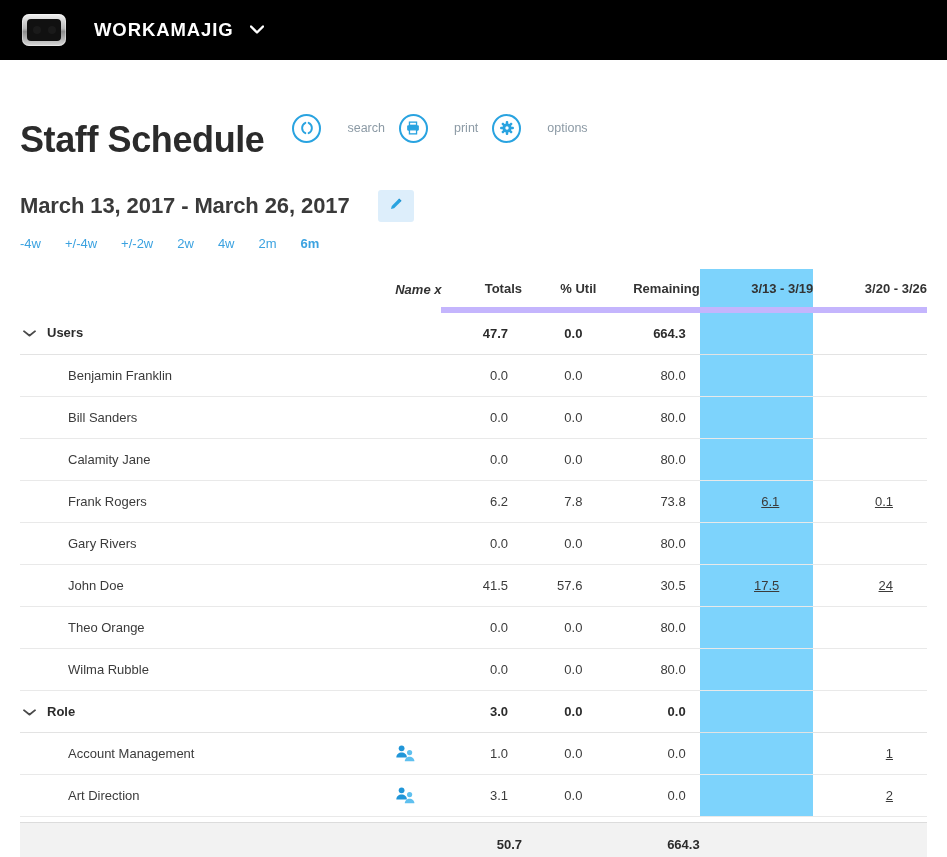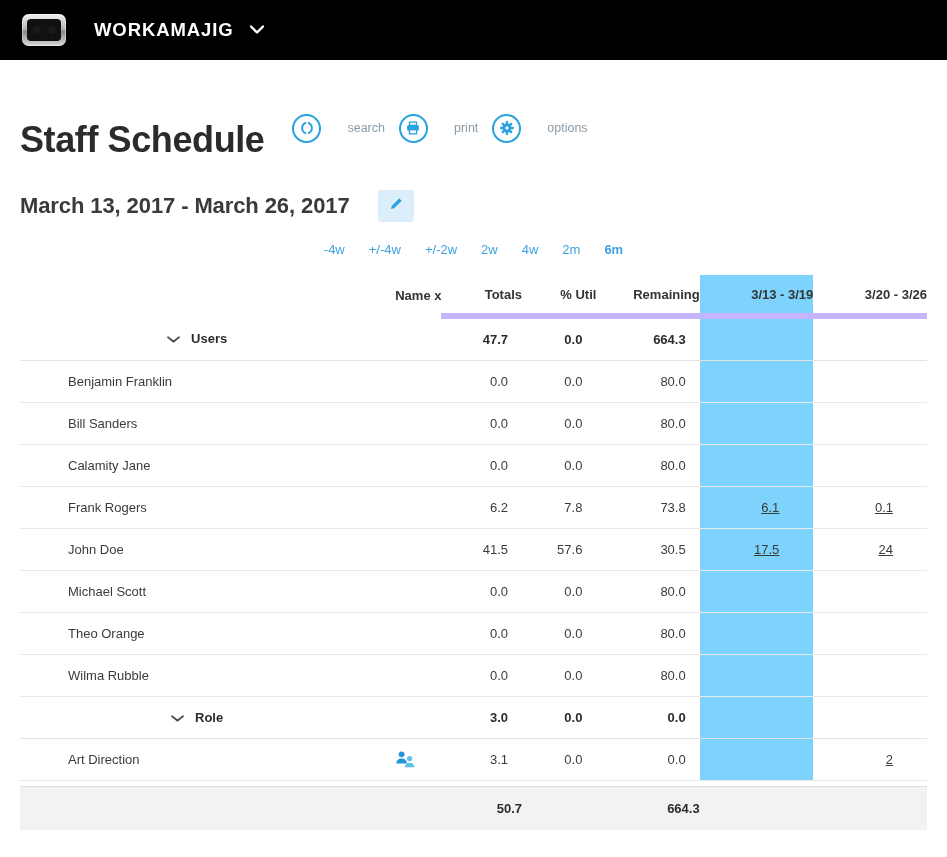--- a/index.html
+++ b/index.html
@@ -107,24 +107,23 @@
   .editbtn {
     width: 36px; height: 32px;
     background: #ddeefb;
     border-radius: 3px;
     margin-left: 28px;
     display: flex; align-items: center; justify-content: center;
     cursor: pointer;
     border: none;
   }
   .quicklinks {
-    margin-top: 20px;
+    margin-top: 14px;
     display: flex;
     align-items: center;
-    justify-content: center;
   }
   .quicklinks a {
     color: #3ba2e0;
     font-size: 13px;
     text-decoration: none;
     margin-right: 24px;
     cursor: pointer;
   }
   .quicklinks a:last-child { margin-right: 0; font-weight: bold; }
 
@@ -141,20 +140,21 @@
     color: #333;
     padding: 12px 0 11px 0;
     text-align: right;
     border-bottom: 6px solid #c4b5fd;
     white-space: nowrap;
   }
   th.c-name {
     text-align: left;
     padding-left: 4px;
     border-bottom: 1px solid transparent !important;
+    font-style: italic;
   }
 
   td {
     font-size: 13px;
     color: #3b3b3b;
     padding: 13px 0;
     text-align: right;
     border-bottom: 1px solid #e9e9e9;
     background-clip: padding-box;
   }
@@ -177,21 +177,21 @@
   .wk-pad     { padding-right: 34px; }
 
   
   td.shaded, th.shaded-h { background: #7dd3fc; }
 
   tr.group td {
     font-weight: bold;
     color: #2b2b2b;
     border-bottom: 1px solid #e3e3e3;
   }
-  tr.group td.c-name { padding-left: 4px; text-align: center; }
+  tr.group td.c-name { padding-left: 4px; }
   .chev {
     display: inline-block;
     color: #4a4a4a;
     font-size: 11px;
     margin-right: 12px;
     cursor: pointer;
     transform: scaleX(1.25);
   }
   .child-name { padding-left: 48px !important; }
 
@@ -367,38 +367,38 @@
         <tr class="child">
           <td class="c-name child-name"><span>Frank Rogers</span></td>
           <td class="c-icon"></td>
           <td class="cell-pad-r">6.2</td>
           <td class="cell-pad-r">7.8</td>
           <td class="cell-pad-r">73.8</td>
           <td class="wk-pad shaded"><a class="link" href="javascript:void(0)">6.1</a></td>
           <td class="wk-pad"><a class="link" href="javascript:void(0)">0.1</a></td>
         </tr>
         <tr class="child">
+          <td class="c-name child-name"><span>Gary Rivers</span></td>
+          <td class="c-icon"></td>
+          <td class="cell-pad-r">0.0</td>
+          <td class="cell-pad-r">0.0</td>
+          <td class="cell-pad-r">80.0</td>
+          <td class="wk-pad shaded"></td>
+          <td class="wk-pad"></td>
+        </tr>
+        <tr class="child">
           <td class="c-name child-name"><span>John Doe</span></td>
           <td class="c-icon"></td>
           <td class="cell-pad-r">41.5</td>
           <td class="cell-pad-r">57.6</td>
           <td class="cell-pad-r">30.5</td>
           <td class="wk-pad shaded"><a class="link" href="javascript:void(0)">17.5</a></td>
           <td class="wk-pad"><a class="link" href="javascript:void(0)">24</a></td>
         </tr>
         <tr class="child">
-          <td class="c-name child-name"><span>Michael Scott</span></td>
-          <td class="c-icon"></td>
-          <td class="cell-pad-r">0.0</td>
-          <td class="cell-pad-r">0.0</td>
-          <td class="cell-pad-r">80.0</td>
-          <td class="wk-pad shaded"></td>
-          <td class="wk-pad"></td>
-        </tr>
-        <tr class="child">
           <td class="c-name child-name"><span>Theo Orange</span></td>
           <td class="c-icon"></td>
           <td class="cell-pad-r">0.0</td>
           <td class="cell-pad-r">0.0</td>
           <td class="cell-pad-r">80.0</td>
           <td class="wk-pad shaded"></td>
           <td class="wk-pad"></td>
         </tr>
         <tr class="child">
           <td class="c-name child-name"><span>Wilma Rubble</span></td>
@@ -412,20 +412,38 @@
         <tr class="group">
           <td class="c-name"><span class="chev"><svg width="11" height="7" viewBox="0 0 12 8" aria-hidden="true">
                 <path d="M1 1.4 L6 6.4 L11 1.4" stroke="#4a4a4a" stroke-width="1.9" fill="none" stroke-linecap="round" stroke-linejoin="round"></path>
               </svg></span><span>Role</span></td>
           <td class="c-icon"></td>
           <td class="cell-pad-r">3.0</td>
           <td class="cell-pad-r">0.0</td>
           <td class="cell-pad-r">0.0</td>
           <td class="wk-pad shaded"></td>
           <td class="wk-pad"></td>
+        </tr>
+        <tr class="child">
+          <td class="c-name child-name"><span>Account Management</span></td>
+          <td class="c-icon">
+            <svg class="people-icon" width="22" height="20" viewBox="0 0 22 20" aria-hidden="true">
+              <g fill="#2196d8">
+                <circle cx="6.6" cy="4.3" r="2.9"></circle>
+                <path d="M1.3 13.4c0-3 2.4-5 5.3-5s5.3 2 5.3 5z"></path>
+                <circle cx="14.6" cy="8.6" r="2.6" fill="#5fc0ef"></circle>
+                <path d="M9.8 17.2c0-2.7 2.2-4.5 4.8-4.5s4.8 1.8 4.8 4.5z" fill="#5fc0ef"></path>
+              </g>
+            </svg>
+          </td>
+          <td class="cell-pad-r">1.0</td>
+          <td class="cell-pad-r">0.0</td>
+          <td class="cell-pad-r">0.0</td>
+          <td class="wk-pad shaded"></td>
+          <td class="wk-pad"><a class="link" href="javascript:void(0)">1</a></td>
         </tr>
         <tr class="child">
           <td class="c-name child-name"><span>Art Direction</span></td>
           <td class="c-icon">
             <svg class="people-icon" width="22" height="20" viewBox="0 0 22 20" aria-hidden="true">
               <g fill="#2196d8">
                 <circle cx="6.6" cy="4.3" r="2.9"></circle>
                 <path d="M1.3 13.4c0-3 2.4-5 5.3-5s5.3 2 5.3 5z"></path>
                 <circle cx="14.6" cy="8.6" r="2.6" fill="#5fc0ef"></circle>
                 <path d="M9.8 17.2c0-2.7 2.2-4.5 4.8-4.5s4.8 1.8 4.8 4.5z" fill="#5fc0ef"></path>

